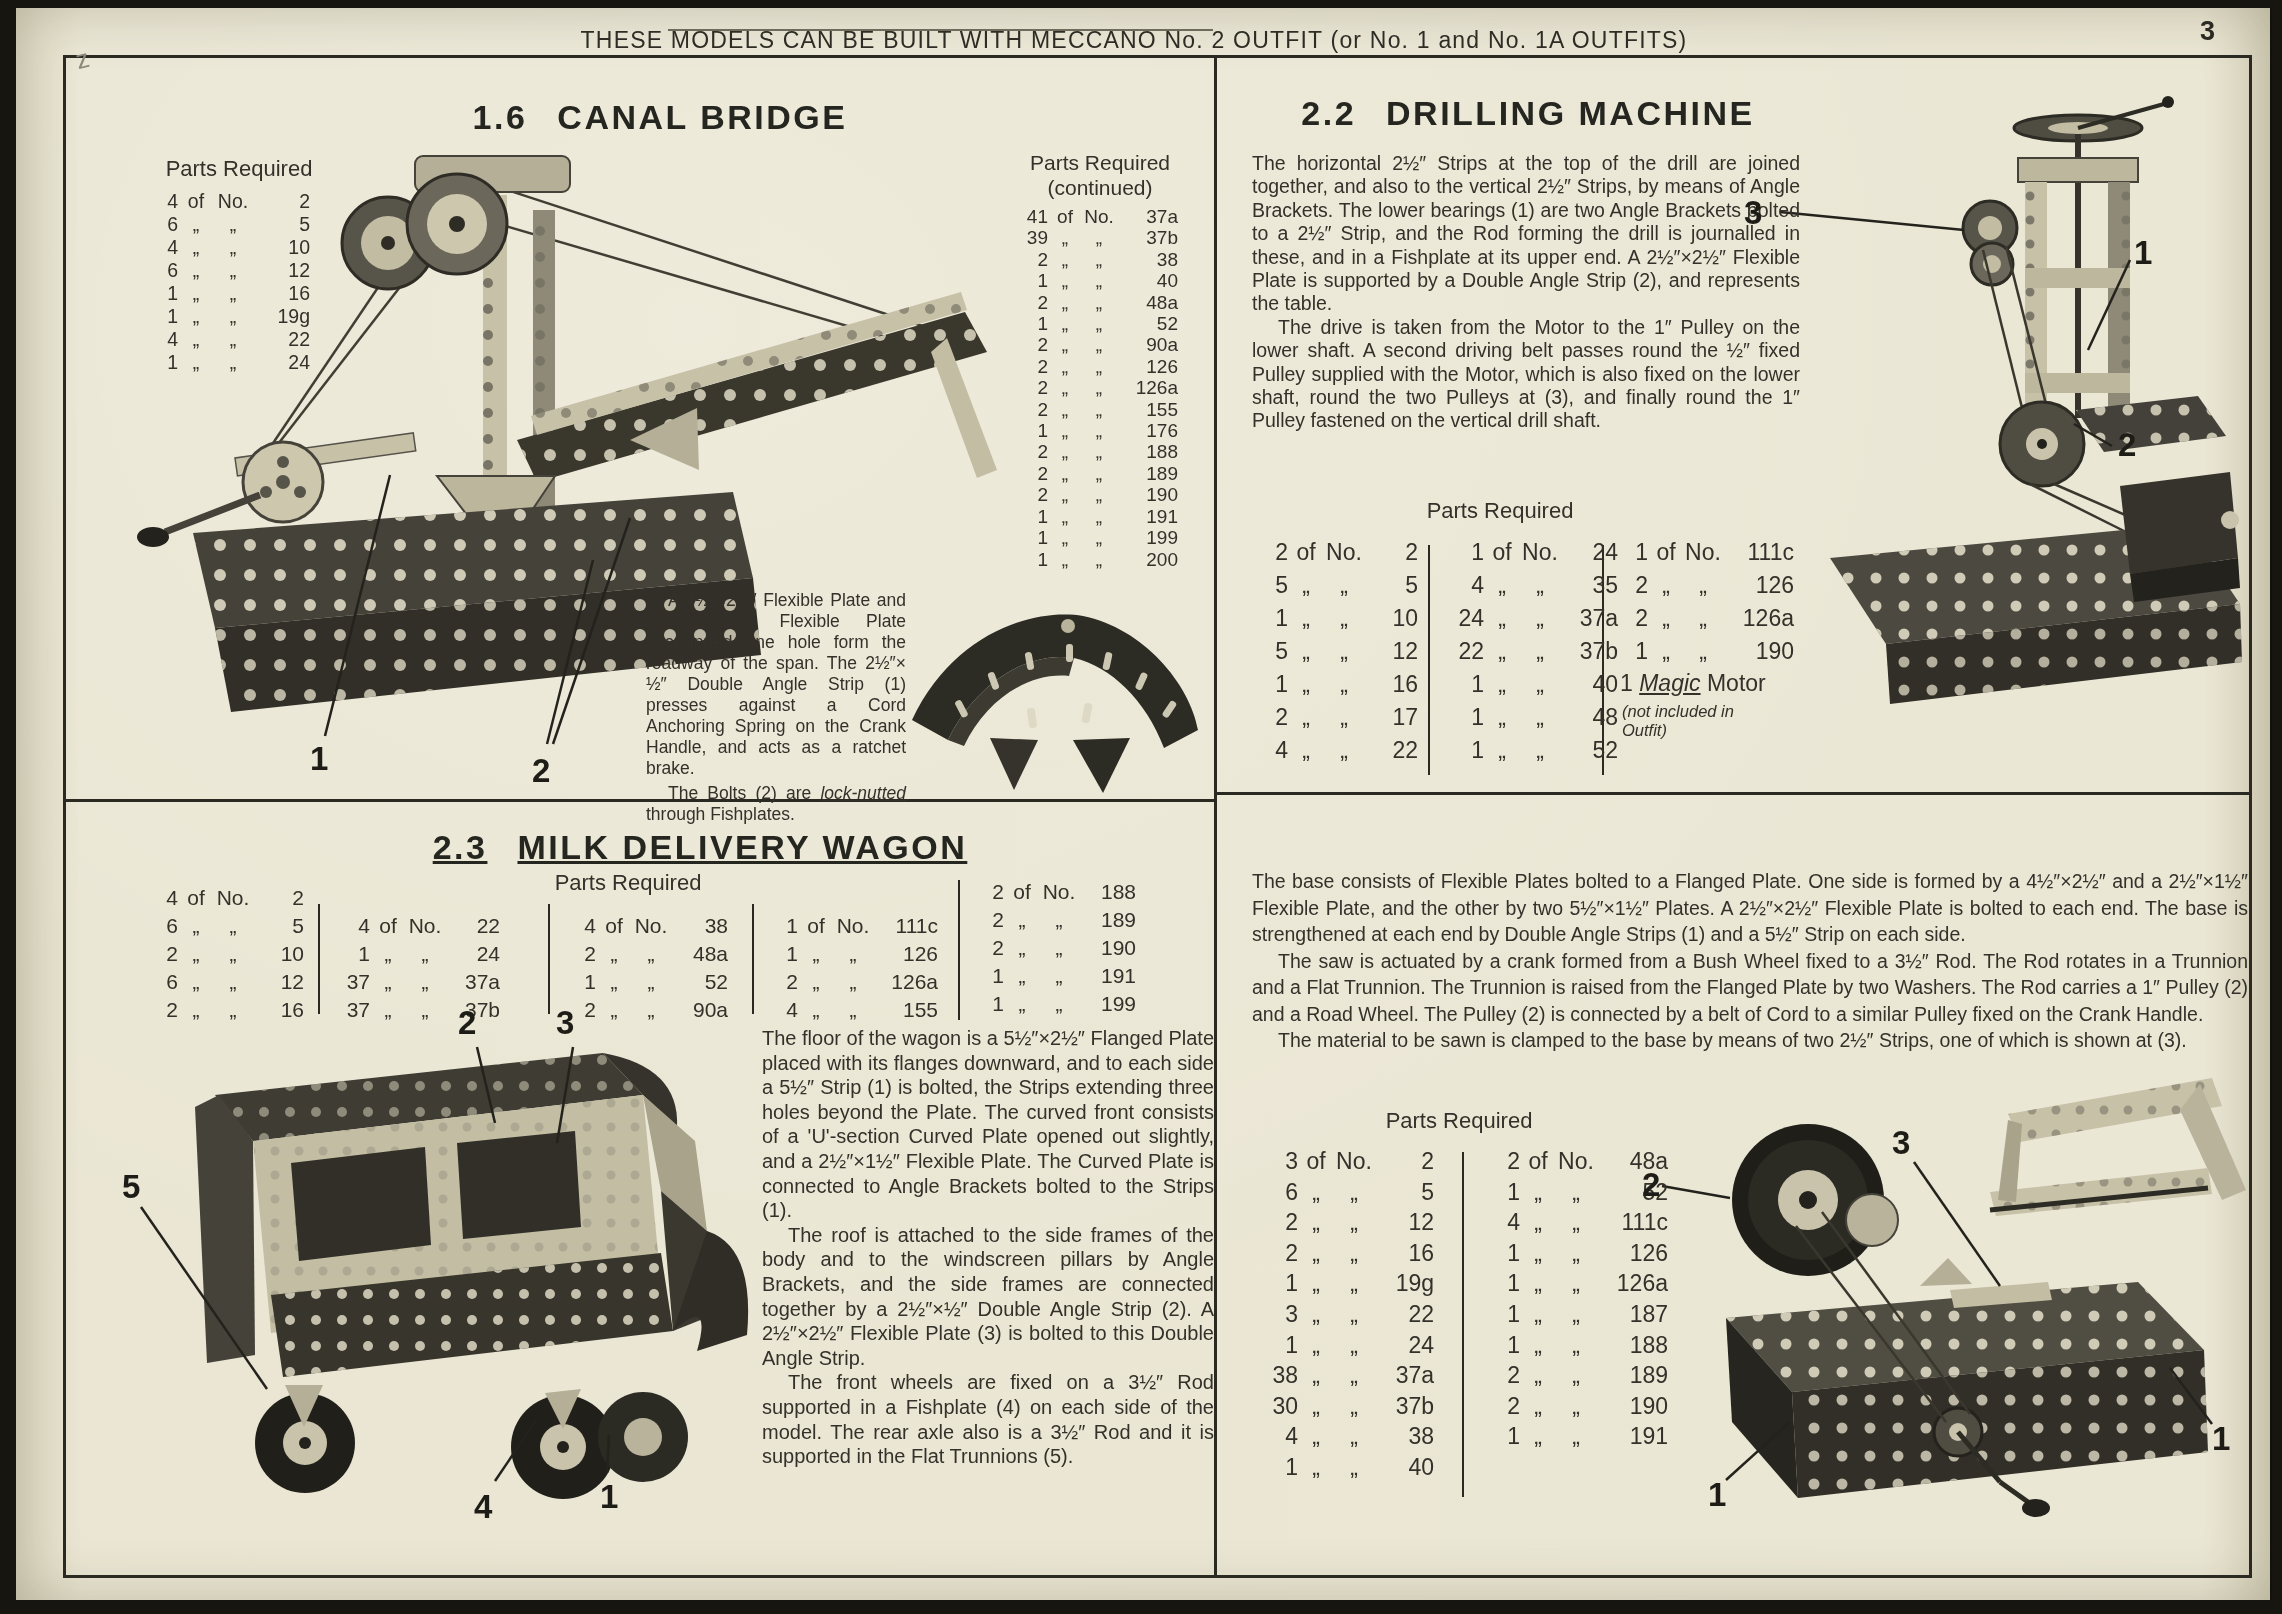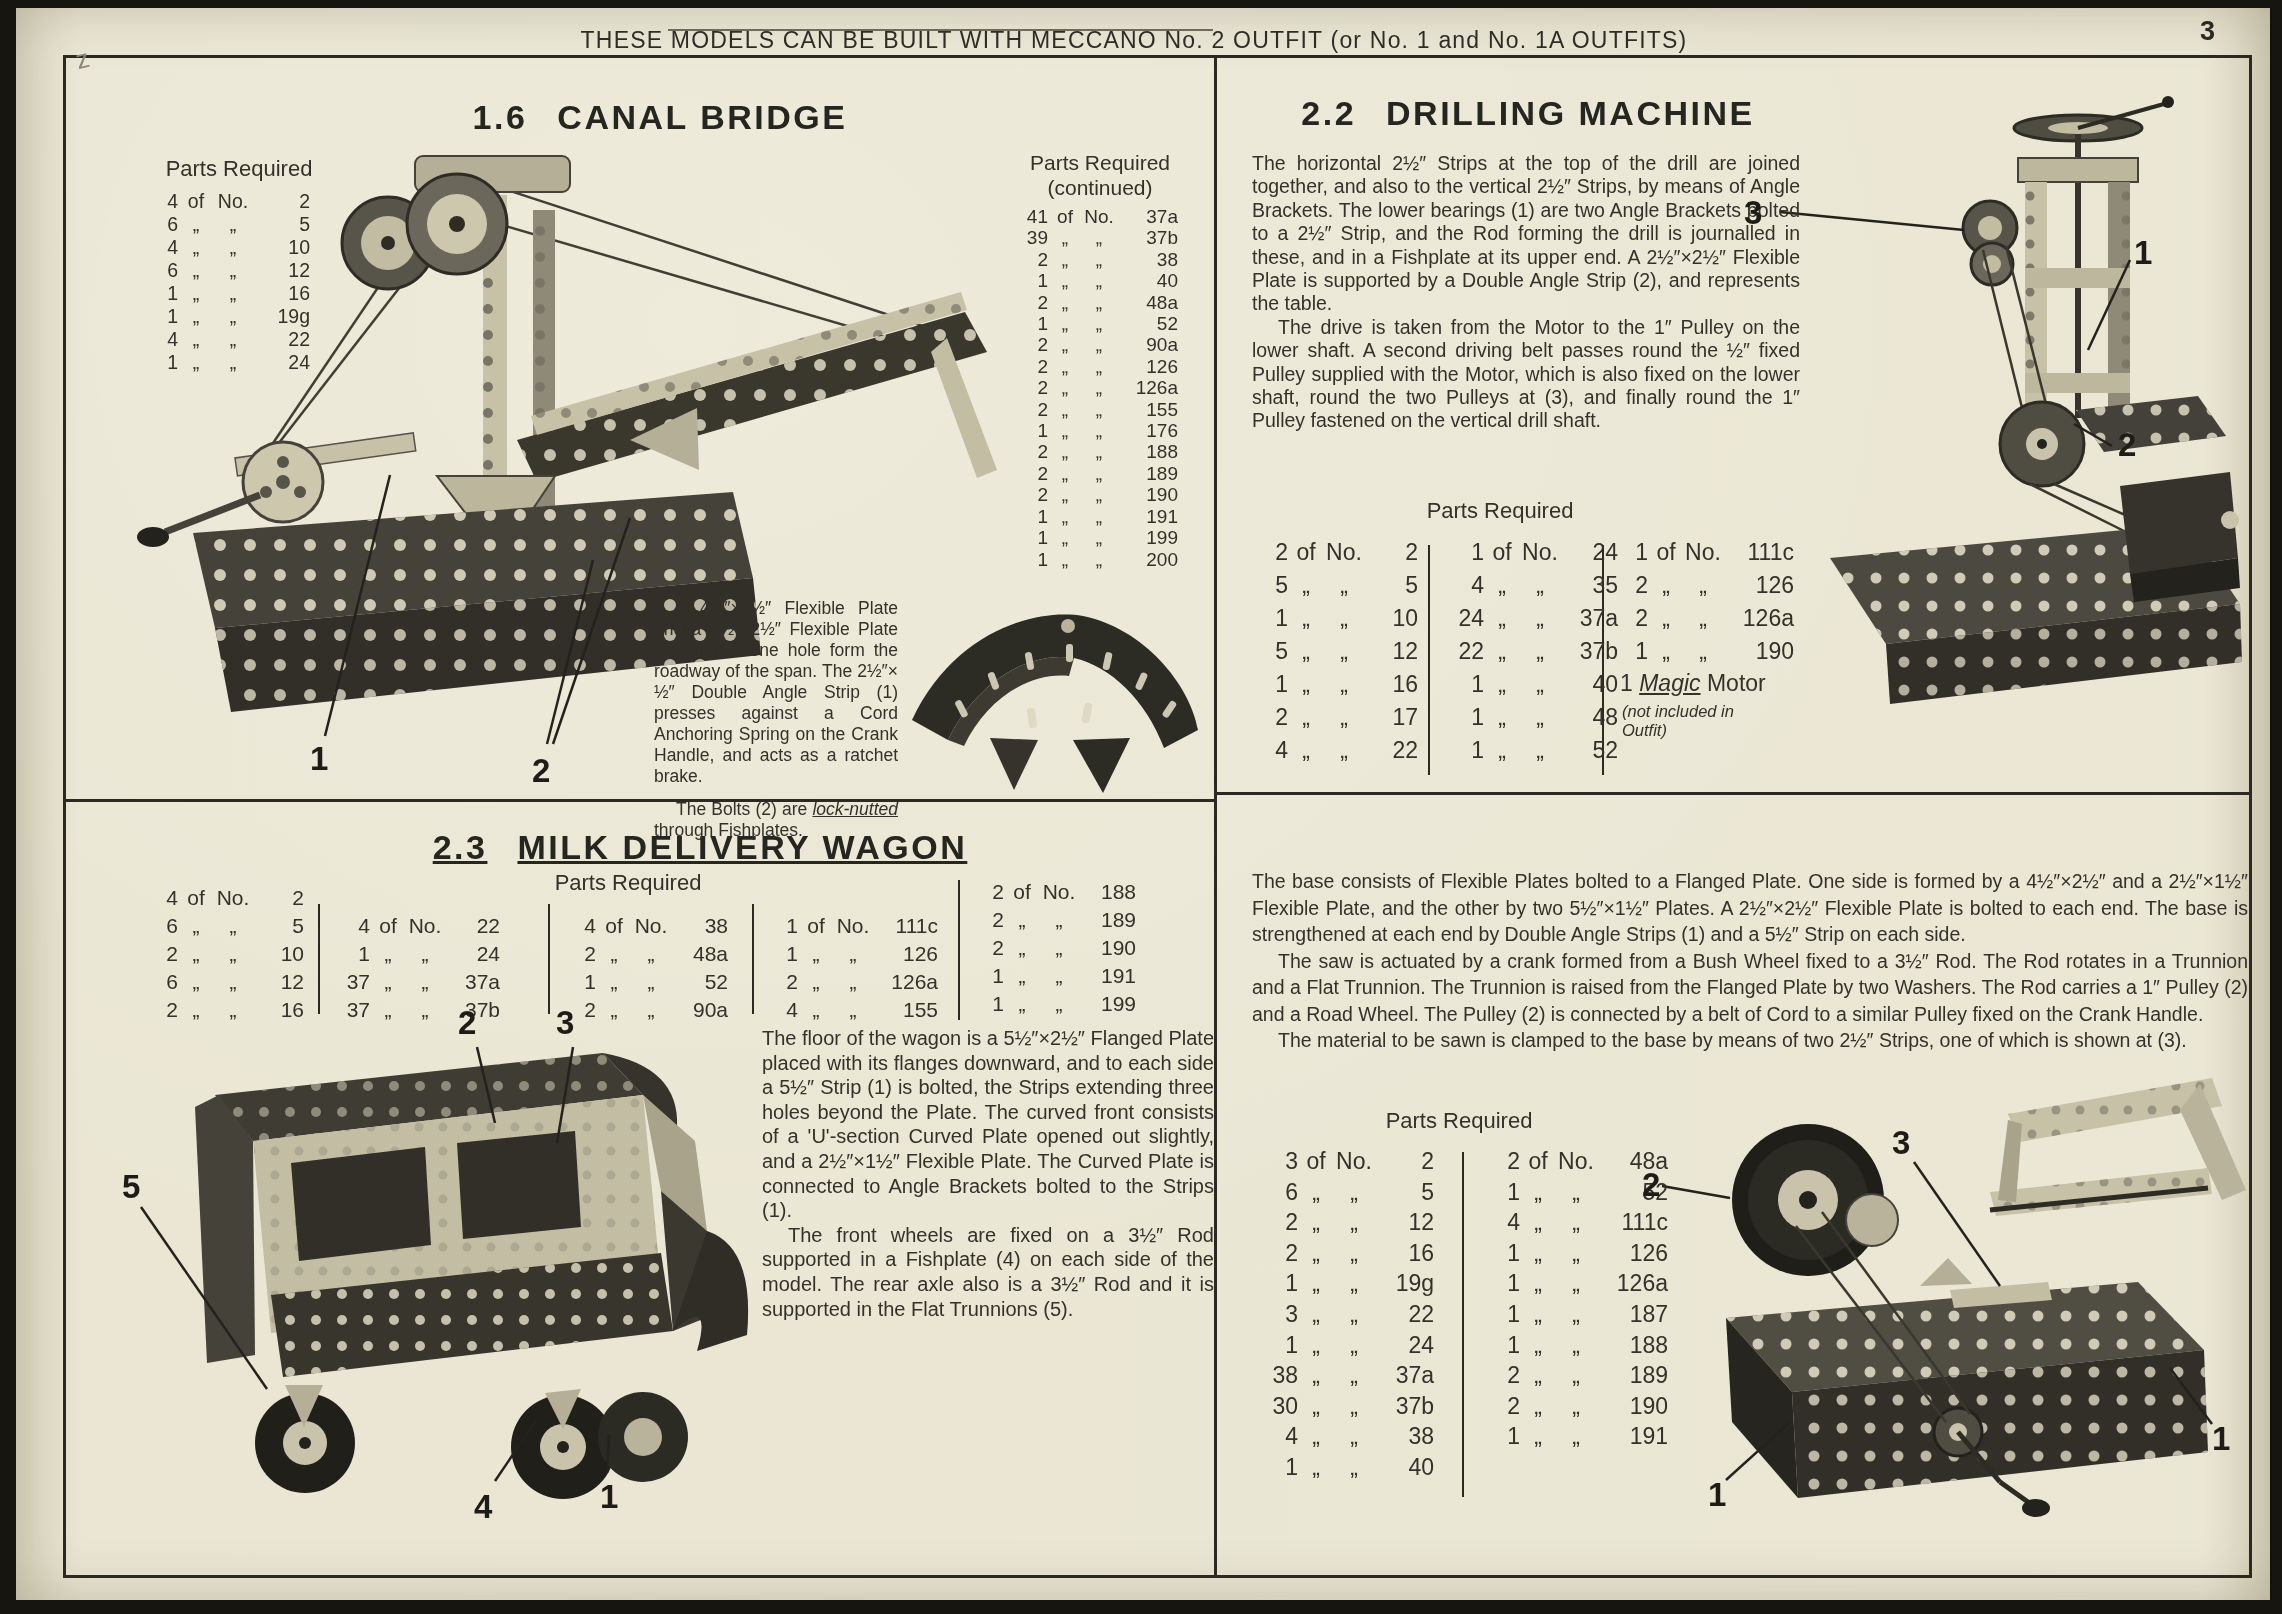--- a/index.html
+++ b/index.html
@@ -23,21 +23,21 @@
   .prow{display:grid;grid-template-columns:var(--pc);line-height:var(--lh,27px);font-size:var(--fs,21px);}
   .prow span{display:block;}
   .prow span:nth-child(1){text-align:right;padding-right:4px;}
   .prow span:nth-child(2){text-align:center;}
   .prow span:nth-child(3){text-align:center;}
   .prow span:nth-child(4){text-align:right;}
   .tx{position:absolute;text-align:justify;z-index:4;}
   .tx .para{margin:0;}
   .tx .para:not(:first-child){text-indent:26px;}
   .caption{position:absolute;font-size:17.5px;line-height:21px;text-align:justify;z-index:4;}
-  .caption .para{margin:12px;text-indent:22px;}
+  .caption .para{margin:4px;text-indent:22px;}
   .callout{position:absolute;font-weight:bold;font-size:33px;color:#1d1c17;z-index:6;
            font-family:"Liberation Sans",sans-serif;}
   .ill{position:absolute;z-index:2;}
   .motorline{position:absolute;font-size:23px;z-index:4;white-space:nowrap;}
   .motornote{position:absolute;font-size:16.5px;font-style:italic;line-height:19px;z-index:4;}
   .motornote .l2{display:block;text-align:left;}
   .pencil{position:absolute;color:#8d887a;font-size:26px;transform:rotate(-14deg);z-index:3;}
   i{font-style:italic;text-decoration:underline;}
 </style>
 </head>
@@ -679,20 +679,21 @@
     </g>
   </svg>
   <div class="callout" style="left:444px;top:998px;">2</div>
   <div class="callout" style="left:542px;top:998px;">3</div>
   <div class="callout" style="left:108px;top:1162px;">5</div>
   <div class="callout" style="left:460px;top:1482px;">4</div>
   <div class="callout" style="left:586px;top:1472px;">1</div>
 
   <div class="tx" style="left:748px;top:1020px;width:452px;font-size:20px;line-height:24.6px;">
         <p class="para">The floor of the wagon is a 5½″×2½″ Flanged Plate placed with its flanges downward, and to each side a 5½″ Strip (1) is bolted, the Strips extending three holes beyond the Plate. The curved front consists of a 'U'-section Curved Plate opened out slightly, and a 2½″×1½″ Flexible Plate. The Curved Plate is connected to Angle Brackets bolted to the Strips (1).</p>
+        <p class="para">The roof is attached to the side frames of the body and to the windscreen pillars by Angle Brackets, and the side frames are connected together by a 2½″×½″ Double Angle Strip (2). A 2½″×2½″ Flexible Plate (3) is bolted to this Double Angle Strip.</p>
         <p class="para">The front wheels are fixed on a 3½″ Rod supported in a Fishplate (4) on each side of the model. The rear axle also is a 3½″ Rod and it is supported in the Flat Trunnions (5).</p>
       </div>
 
   <div class="tx" style="left:1238px;top:862px;width:996px;font-size:19.5px;line-height:26.5px;">
         <p class="para">The base consists of Flexible Plates bolted to a Flanged Plate. One side is formed by a 4½″×2½″ and a 2½″×1½″ Flexible Plate, and the other by two 5½″×1½″ Plates. A 2½″×2½″ Flexible Plate is bolted to each end. The base is strengthened at each end by Double Angle Strips (1) and a 5½″ Strip on each side.</p>
         <p class="para">The saw is actuated by a crank formed from a Bush Wheel fixed to a 3½″ Rod. The Rod rotates in a Trunnion and a Flat Trunnion. The Trunnion is raised from the Flanged Plate by two Washers. The Rod carries a 1″ Pulley (2) and a Road Wheel. The Pulley (2) is connected by a belt of Cord to a similar Pulley fixed on the Crank Handle.</p>
         <p class="para">The material to be sawn is clamped to the base by means of two 2½″ Strips, one of which is shown at (3).</p>
       </div>
 
   <div class="ph" style="left:1340px;top:1102px;width:210px;">Parts Required</div>

